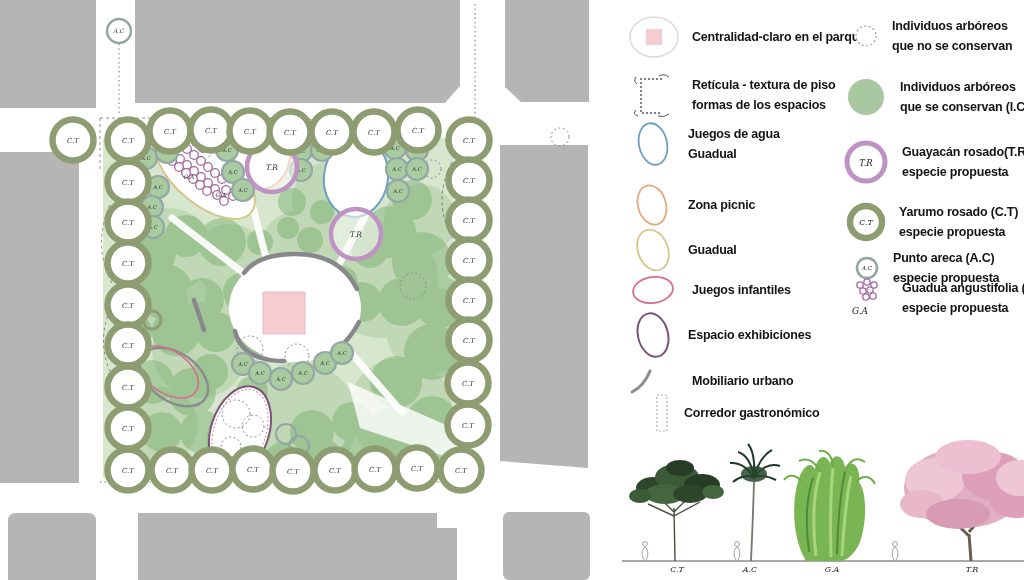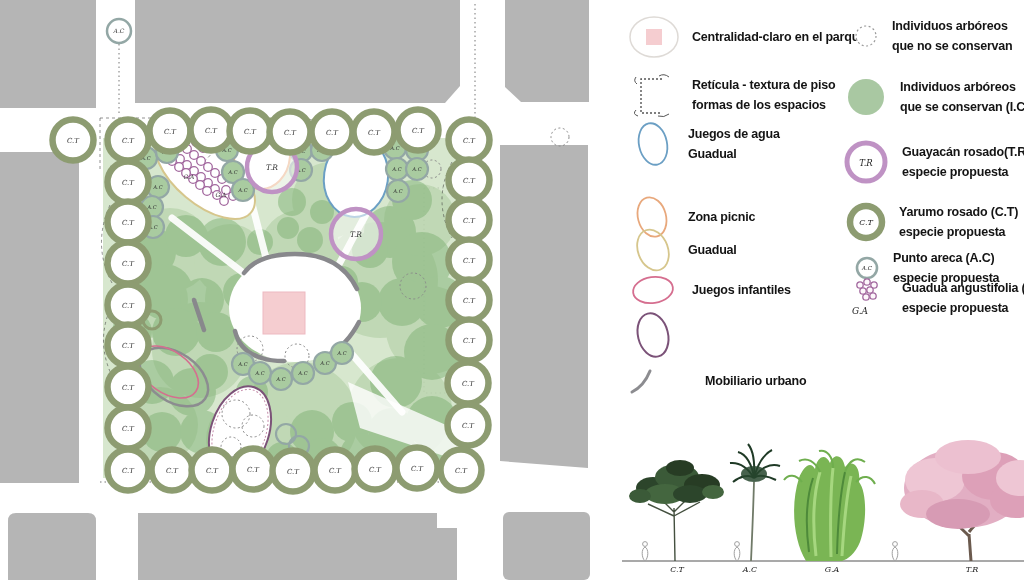--- a/index.html
+++ b/index.html
@@ -482,21 +482,21 @@
   <div class="lrow" style="left:12px;top:119px">
     <svg class="icn" width="44" height="50">
       <ellipse cx="21" cy="25" rx="14" ry="21" fill="none" stroke="#6b9fc4" stroke-width="1.8" transform="rotate(-12 21 25)"></ellipse>
     </svg>
     <div class="ltxt">
         <span>Juegos de agua</span>
         <span>Guadual</span>
       </div>
   </div>
 
-  <div class="lrow" style="left:12px;top:194px">
+  <div class="lrow" style="left:12px;top:182px">
     <svg class="icn" width="44" height="46">
       <ellipse cx="20" cy="23" rx="14" ry="20" fill="none" stroke="#e8a87c" stroke-width="1.8" transform="rotate(-15 20 23)"></ellipse>
     </svg>
     <div class="ltxt">
         <span>Zona picnic</span>
       </div>
   </div>
 
   <div class="lrow" style="left:8px;top:268px">
     <svg class="icn" width="52" height="44">
@@ -514,32 +514,41 @@
     <div class="ltxt">
         <span>Guadual</span>
       </div>
   </div>
 
   <div class="lrow" style="left:12px;top:310px">
     <svg class="icn" width="44" height="50">
       <ellipse cx="21" cy="25" rx="15" ry="22" fill="none" stroke="#7b5278" stroke-width="2" transform="rotate(-14 21 25)"></ellipse>
     </svg>
     <div class="ltxt">
+        <span>Espacio exhibiciones</span>
       </div>
   </div>
 
   <div class="lrow" style="left:8px;top:366px">
     <svg class="icn" width="30" height="30">
       <path d="M4,26 Q16,20 22,5" fill="none" stroke="#8c8c90" stroke-width="3" stroke-linecap="round"></path>
     </svg>
-    <div class="ltxt" style="margin-left:35px">
+    <div class="ltxt" style="margin-left:22px">
         <span>Mobiliario urbano</span>
       </div>
   </div>
 
+  <div class="lrow" style="left:34px;top:392px">
+    <svg class="icn" width="18" height="42">
+      <rect x="3" y="3" width="10" height="36" fill="none" stroke="#b9a8ac" stroke-width="1.2" stroke-dasharray="2 2"></rect>
+    </svg>
+    <div class="ltxt">
+        <span>Corredor gastronómico</span>
+      </div>
+  </div>
 
   <div class="lrow" style="left:232px;top:16px">
     <svg class="icn" width="28" height="28">
       <circle cx="14" cy="14" r="10" fill="#fff" stroke="#9a9a9a" stroke-width="1.2" stroke-dasharray="2 2.5"></circle>
     </svg>
     <div class="ltxt">
         <span>Individuos arbóreos</span>
         <span>que no se conservan</span>
       </div>
   </div>

